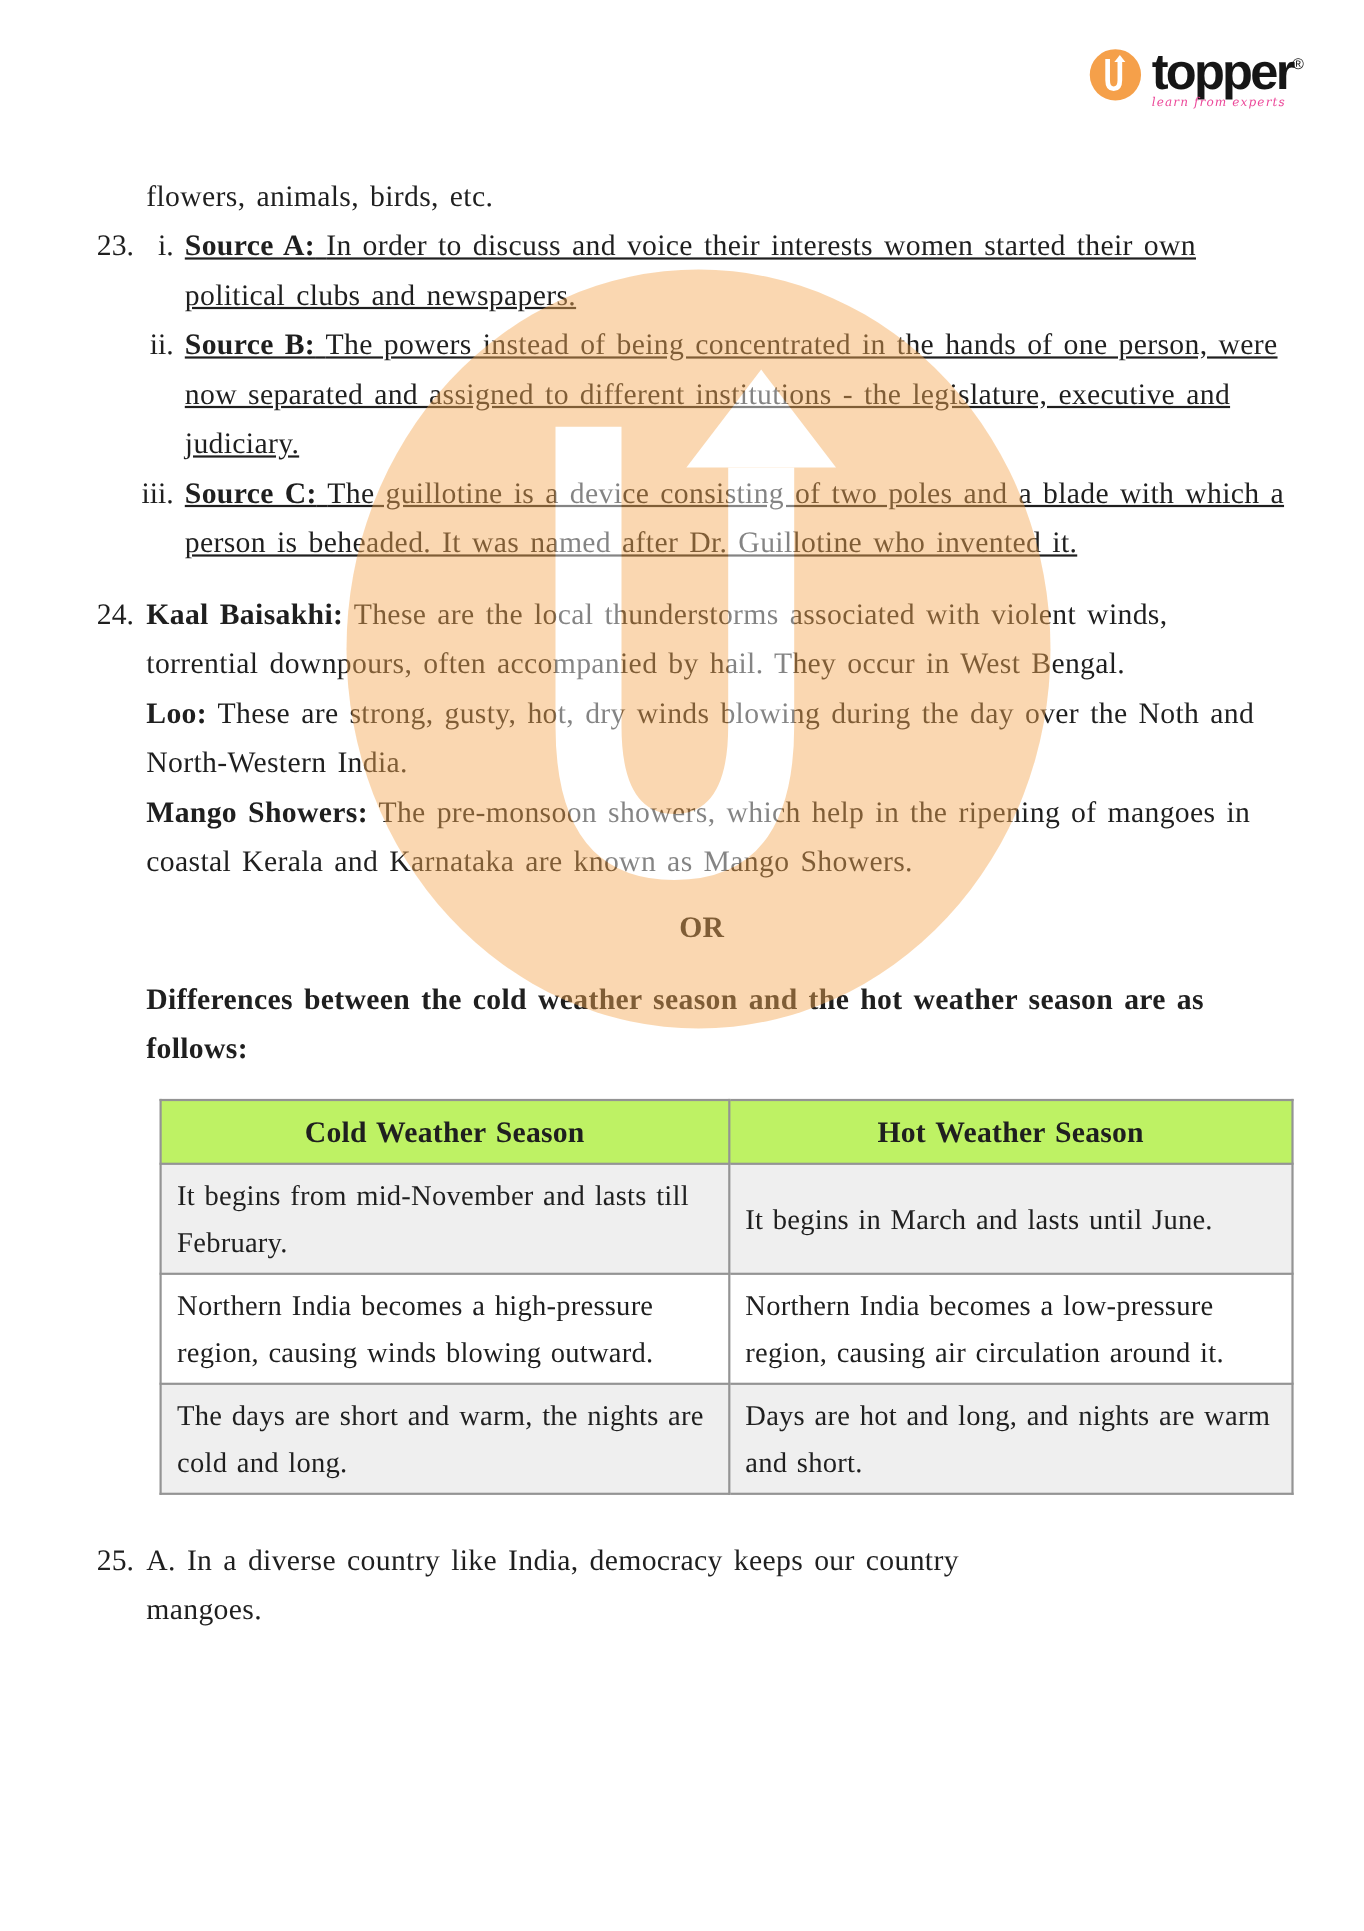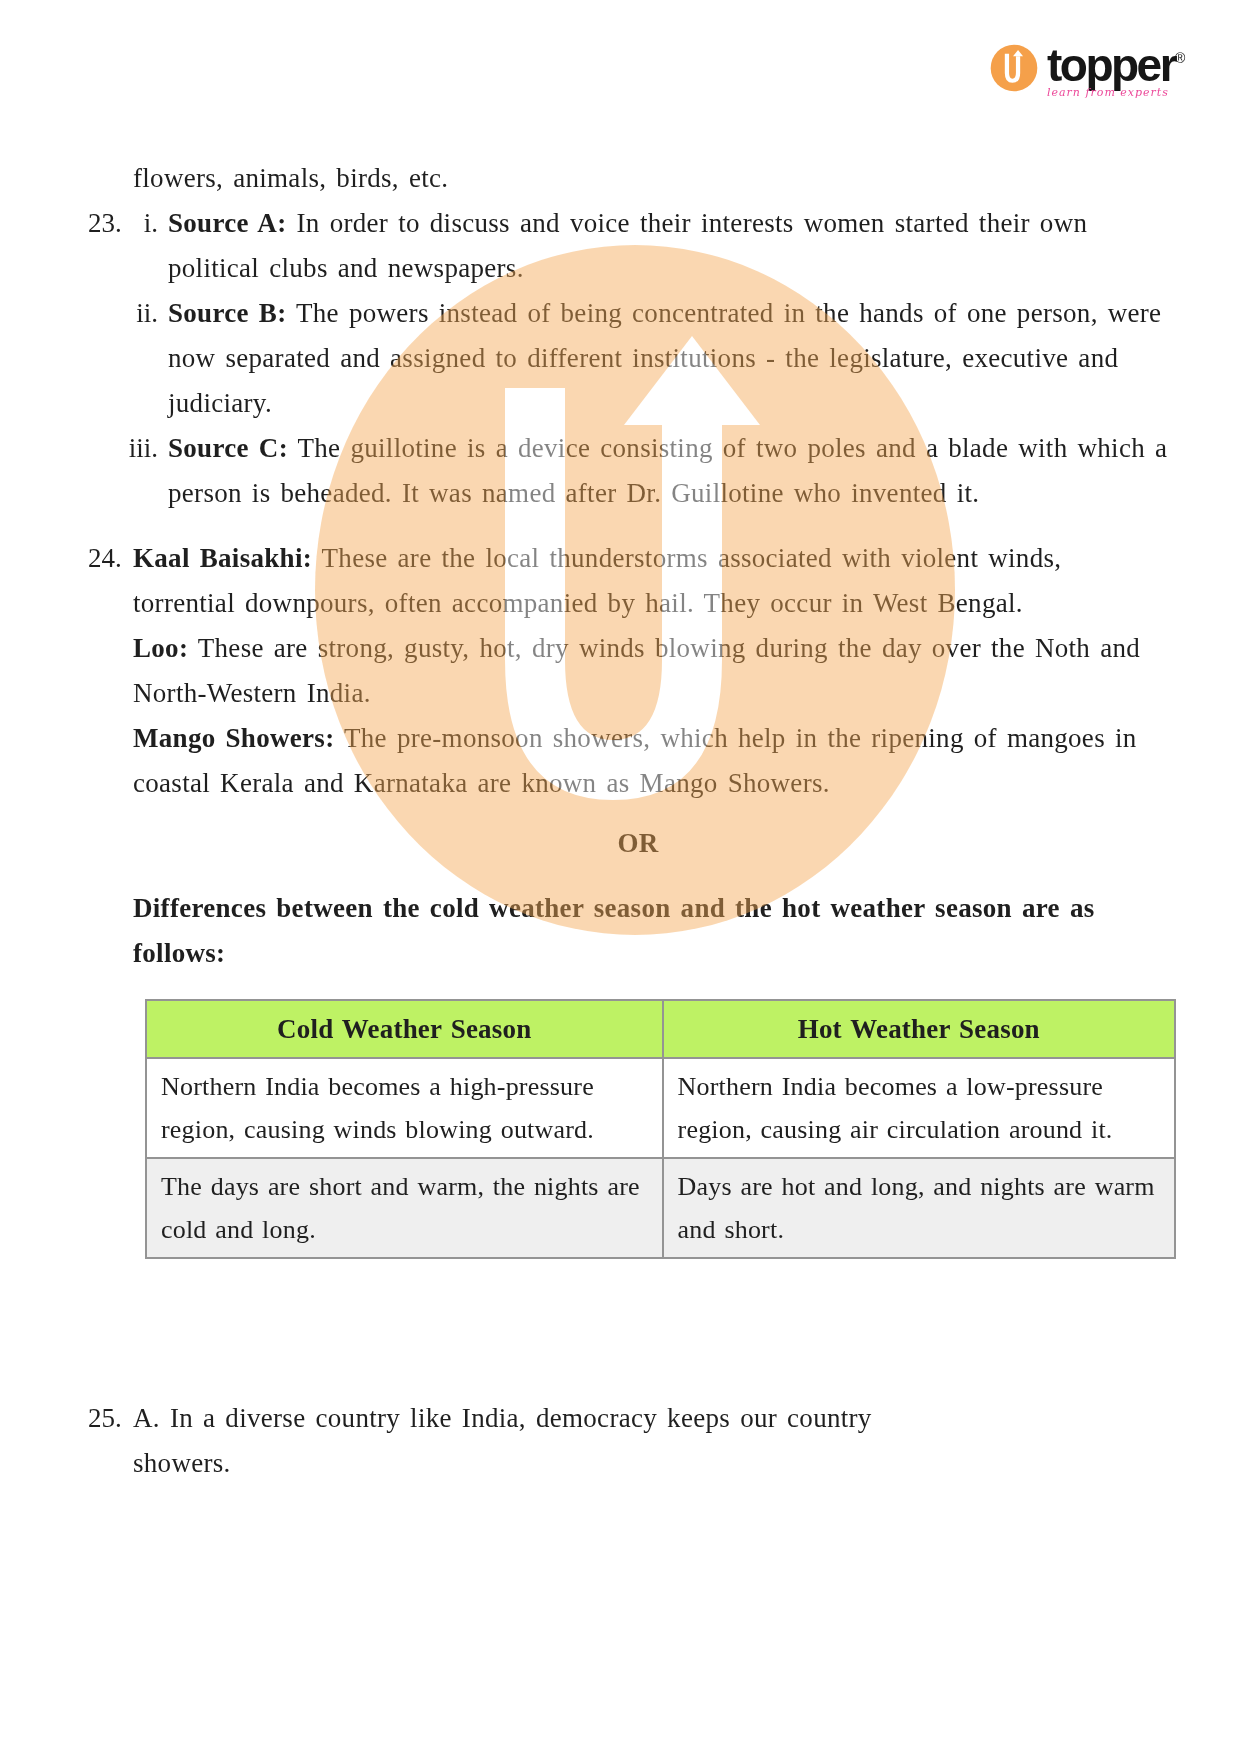--- a/index.html
+++ b/index.html
@@ -31,21 +31,21 @@
   
   .watermark{position:absolute;left:305px;top:240px;width:660px;height:700px;opacity:0.45;z-index:5;pointer-events:none;}
   .watermark svg{display:block;width:100%;height:100%;}
   
   .doc{position:absolute;left:0;top:0;width:1240px;height:1755px;z-index:1;}
   .doc p{margin:0;}
   .line{line-height:45px;letter-spacing:0.3px;word-spacing:3px;}
   .abs{position:absolute;}
   .qnum{position:absolute;left:88px;top:0;line-height:45px;}
   .intro{left:133px;top:156px;}
-  .q23{left:0;top:201px;padding-left:168px;width:1240px;box-sizing:border-box;padding-right:72px;}
+  .q23{left:0;top:201px;padding-left:168px;width:1240px;box-sizing:border-box;padding-right:72px;text-decoration:underline;}
   .src-item{position:relative;}
   .mk{position:absolute;left:-40px;top:0;width:30px;text-align:right;line-height:45px;}
   .q24{left:0;top:536px;padding-left:133px;width:1240px;box-sizing:border-box;padding-right:98px;}
   .or-divider{left:133px;top:821px;width:1010px;text-align:center;font-weight:bold;}
   .cmp-heading{left:133px;top:886px;width:1032px;font-weight:bold;}
   .q25{left:0;top:1396px;padding-left:133px;width:991px;box-sizing:border-box;padding-right:95px;}
   .q25 p{margin:0 0 23px 0;}
   b{font-weight:bold;margin-top:36px;}
   
   .cmp-table{
@@ -122,34 +122,38 @@
     <p class="abs cmp-heading line">Differences between the cold weather season and the hot weather season are as follows:</p>
 
     <table class="cmp-table">
       <thead>
         <tr>
           <th class="col-cold">Cold Weather Season</th>
           <th class="col-hot">Hot Weather Season</th>
         </tr>
       </thead>
       <tbody>
+        <tr class="row-alt row-h1">
+          <td>It begins from mid-November and lasts till February.</td>
+          <td>It begins in March and lasts until June.</td>
+        </tr>
         <tr class="row-plain row-h2">
           <td>Northern India becomes a high-pressure region, causing winds blowing outward.</td>
           <td>Northern India becomes a low-pressure region, causing air circulation around it.</td>
         </tr>
         <tr class="row-alt row-h3">
           <td>The days are short and warm, the nights are cold and long.</td>
           <td>Days are hot and long, and nights are warm and short.</td>
         </tr>
       </tbody>
     </table>
 
     <section class="abs q25">
       <span class="qnum">25.</span>
-      <p class="line">A. In a diverse country like India, democracy keeps our country showers.</p>
+      <p class="line">A. In a diverse country like India, democracy keeps our country mangoes.</p>
     </section>
 
   </div>
 
   <div class="watermark">
     <svg viewBox="0 0 660 700" aria-hidden="true">
       <ellipse cx="330" cy="350" rx="320" ry="345" fill="#F5A853"></ellipse>
       <path fill="#ffffff" d="M200,148 L260,148 L260,420 Q260,500 308,500 Q357,500 357,420 L357,185 L417,185 L417,420 Q417,560 308,560 Q200,560 200,420 Z"></path>
       <path fill="#ffffff" d="M387,96 L455,185 L319,185 Z"></path>
     </svg>

